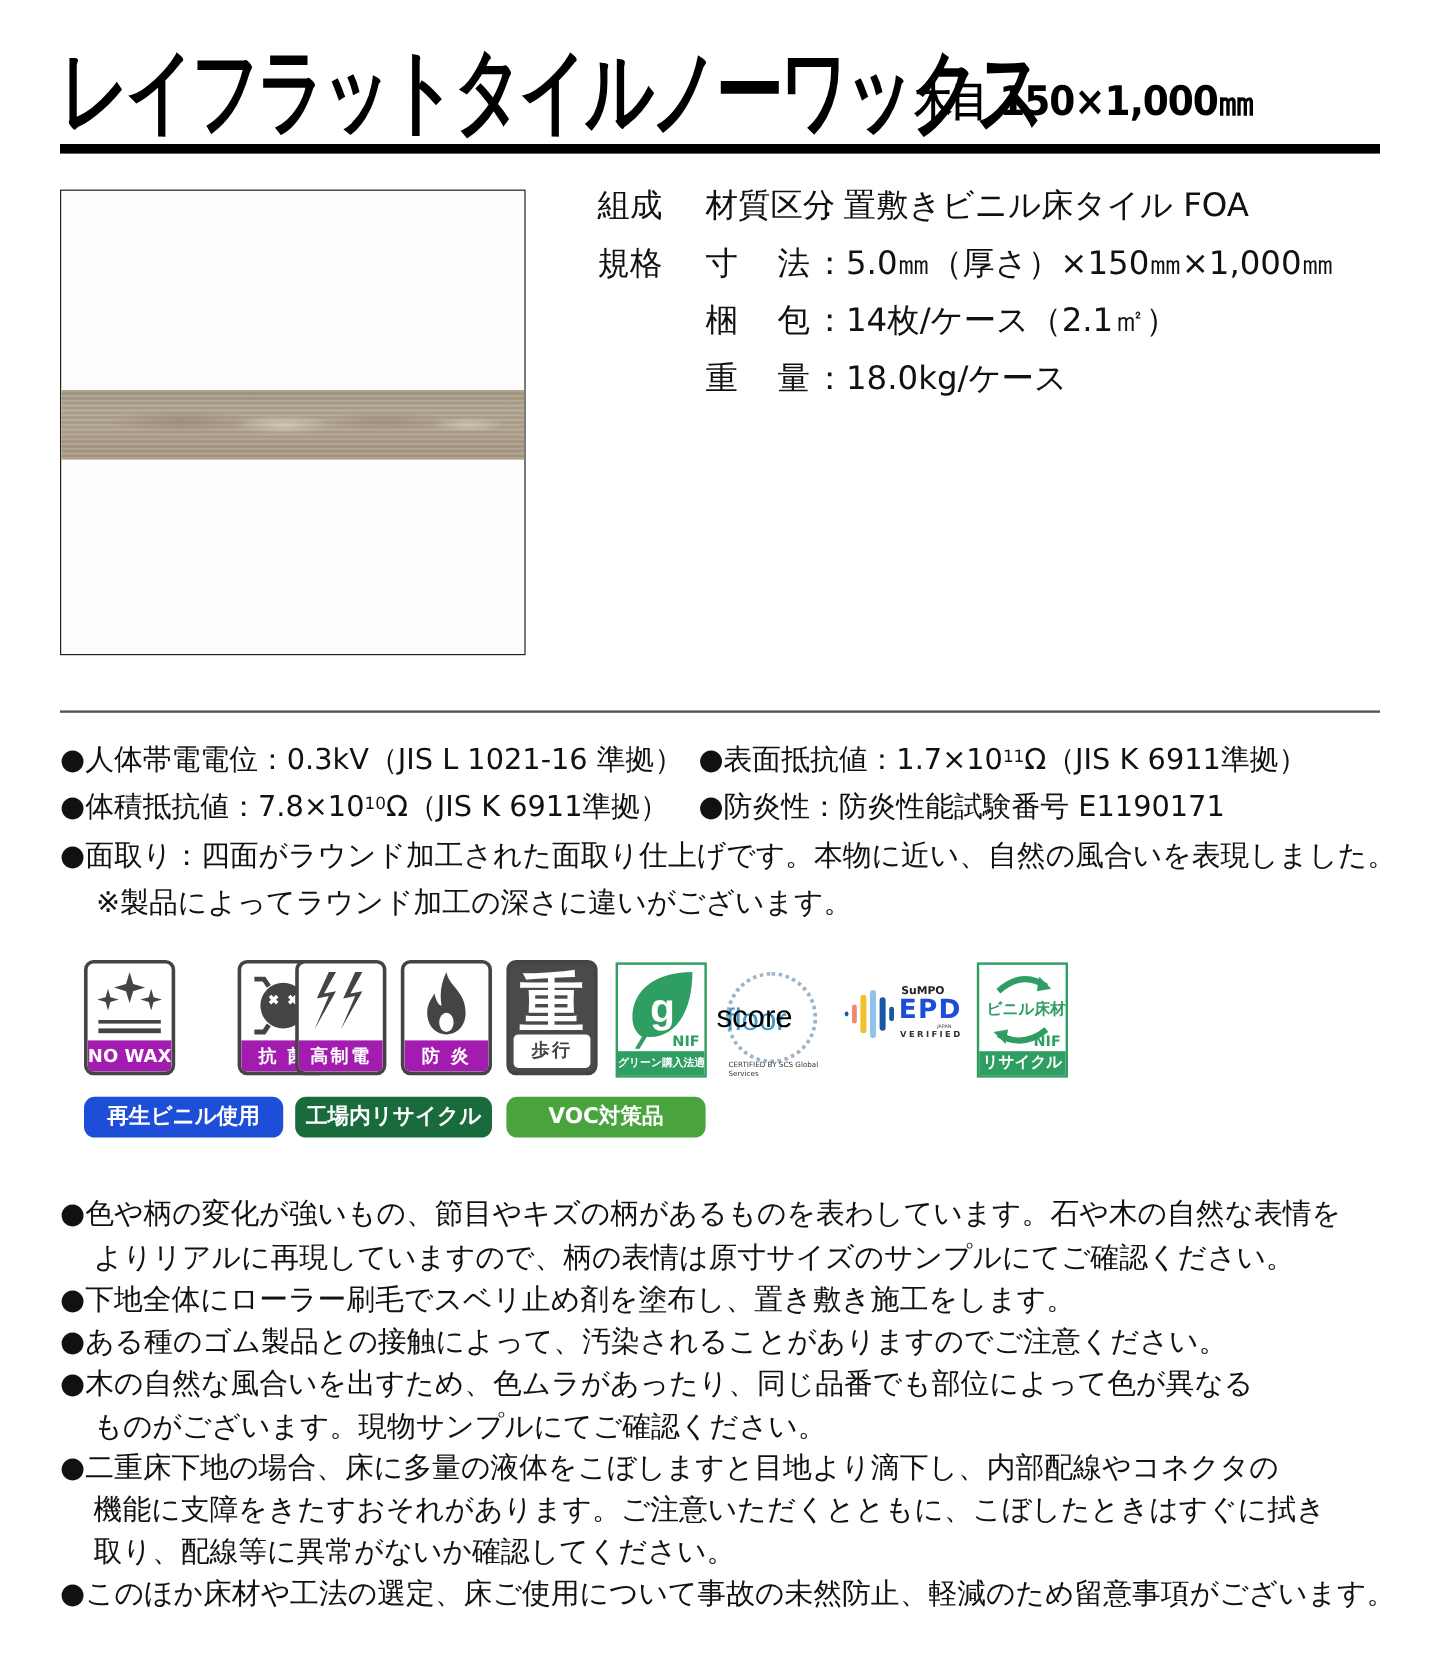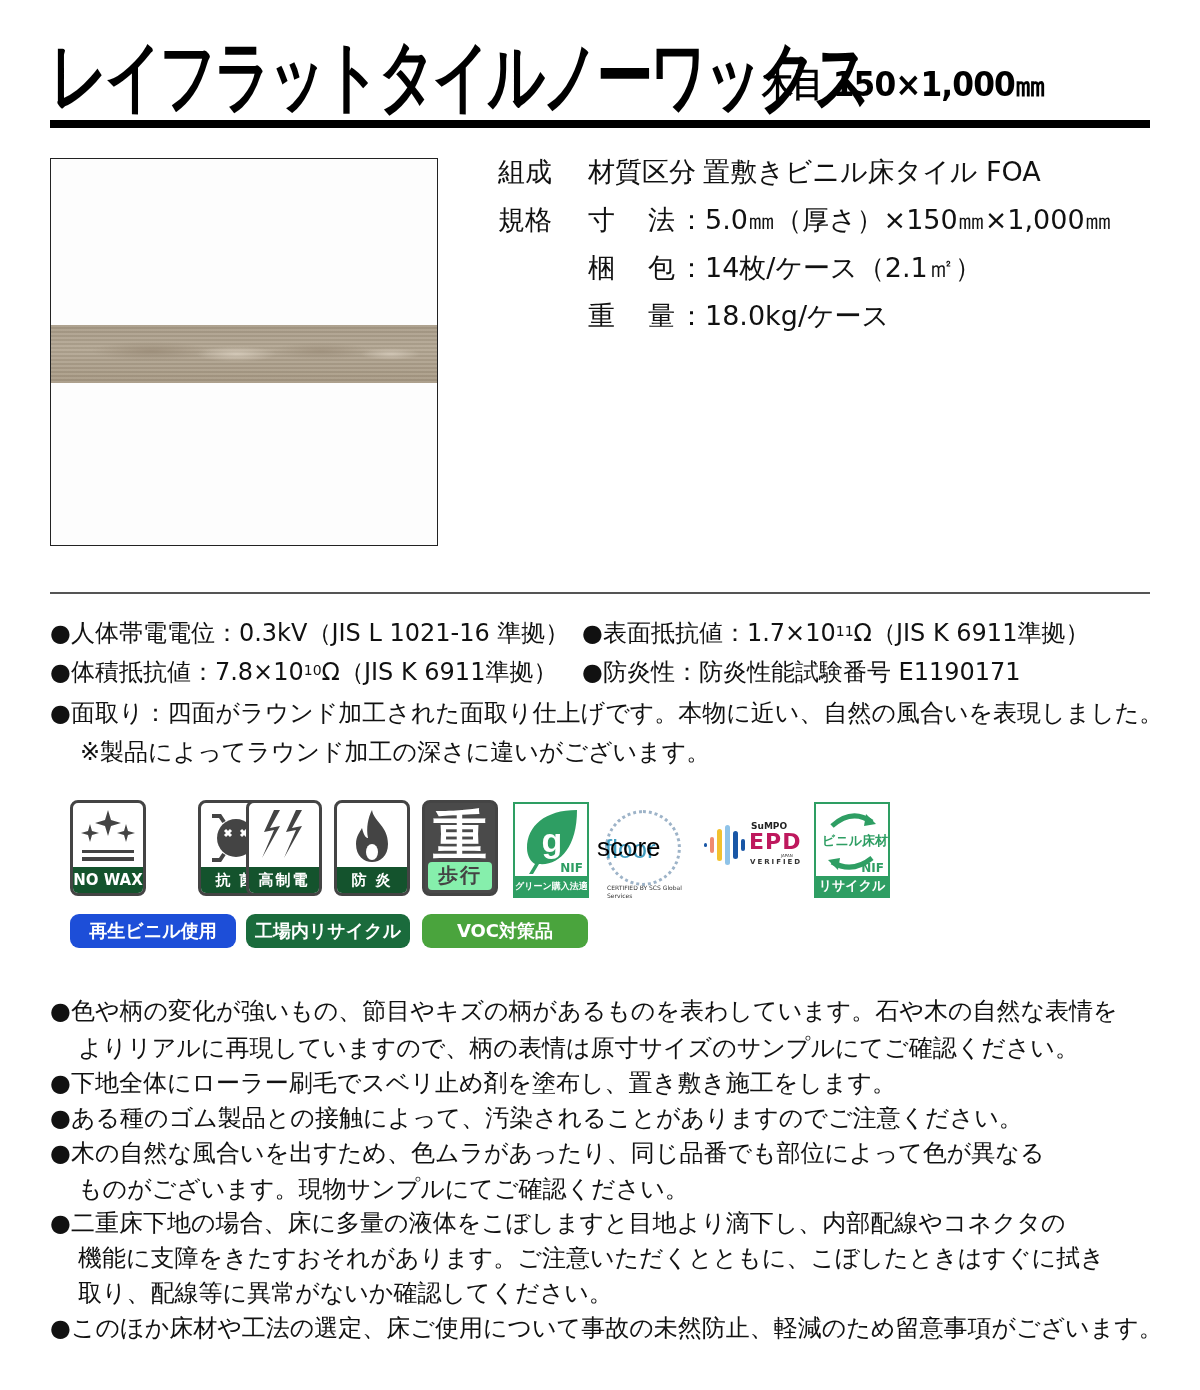--- a/index.html
+++ b/index.html
@@ -25,25 +25,25 @@
   .spec .lab { position: absolute; left: 0; }
   .spec .key { position: absolute; left: 90px; }
   .spec .key2 { position: absolute; left: 150px; }
   .spec .val { position: absolute; left: 180px; }
   sup { font-size: 14px; vertical-align: top; position: relative; top: -2px; }
 
   .hr { position: absolute; left: 50px; top: 592px; width: 1100px; height: 2px; background: #555; }
 
   .prop { position: absolute; font-size: 24px; white-space: nowrap; color: #111; line-height: 30px; }
   .ic { position: absolute; width: 76px; height: 96px; border: 3px solid #444; border-radius: 8px; background: #fff; overflow: hidden; }
-  .ic .cap { position: absolute; left: 0; bottom: 0; width: 100%; height: 26px; background: #14532d; color: #fff; font-size: 15px; font-weight: bold; text-align: center; line-height: 26px; letter-spacing: 2px; }
+  .ic .cap { position: absolute; left: 0; bottom: 0; width: 100%; height: 26px; background: #a21caf; color: #fff; font-size: 15px; font-weight: bold; text-align: center; line-height: 26px; letter-spacing: 2px; }
   .ic .sym { position: absolute; left: 0; top: 0; width: 100%; height: 66px; display: flex; align-items: center; justify-content: center; color: #444; }
   .ic.dark { background: #4a4a4a; }
   .ic.dark .sym { color: #fff; font-size: 54px; font-weight: bold; }
-  .ic.dark .cap { background: #86efac; color: #444; bottom: 3px; left: 3px; width: 64px; height: 28px; border-radius: 4px; font-size: 20px; }
+  .ic.dark .cap { background: #ffffff; color: #444; bottom: 3px; left: 3px; width: 64px; height: 28px; border-radius: 4px; font-size: 15px; }
 
   .green-mark { position: absolute; width: 76px; height: 96px; border: 2px solid #2e9e63; background: #fff; }
   .green-mark .gcap { position: absolute; left: 0; bottom: 0; width: 100%; height: 20px; background: #2e9e63; color: #fff; font-size: 11px; text-align: center; line-height: 20px; font-weight: bold; white-space: nowrap; overflow: hidden; }
   .green-mark .nif { position: absolute; right: 4px; bottom: 21px; font-size: 12px; color: #2e9e63; font-weight: bold; }
 
   .badge { position: absolute; top: 914px; height: 34px; border-radius: 9px; color: #fff; font-size: 18px; font-weight: bold; text-align: center; line-height: 34px; white-space: nowrap; }
 
   .note { position: absolute; left: 50px; font-size: 24px; white-space: nowrap; color: #111; line-height: 30px; }
   .note.indent { left: 78px; }
 </style>
@@ -160,21 +160,21 @@
 <div style="position:absolute; left:703px; top:815px; width:110px; height:60px;">
   <svg width="44" height="44" viewBox="0 0 44 44" style="position:absolute; left:0; top:8px;">
     <rect x="1" y="20" width="3" height="4" rx="1.5" fill="#1a57a6"></rect>
     <rect x="7" y="14" width="4" height="16" rx="2" fill="#ef8a6f"></rect>
     <rect x="14" y="6" width="5" height="32" rx="2.5" fill="#f2c12e"></rect>
     <rect x="22" y="2" width="5" height="40" rx="2.5" fill="#8fc3e8"></rect>
     <rect x="30" y="8" width="5" height="28" rx="2.5" fill="#1a57a6"></rect>
     <rect x="38" y="16" width="4" height="12" rx="2" fill="#1a57a6"></rect>
   </svg>
   <div style="position:absolute; left:48px; top:6px; font-size:9px; font-weight:bold; color:#222;">SuMPO</div>
-  <div style="position:absolute; left:46px; top:16px; font-size:22px; font-weight:bold; color:#be185d; line-height:22px; letter-spacing:1px;">EPD</div>
+  <div style="position:absolute; left:46px; top:16px; font-size:22px; font-weight:bold; color:#1d4ed8; line-height:22px; letter-spacing:1px;">EPD</div>
   <div style="position:absolute; left:78px; top:38px; font-size:4px; color:#333;">JAPAN</div>
   <div style="position:absolute; left:47px; top:43px; font-size:7px; color:#333; letter-spacing:2px; font-weight:bold;">VERIFIED</div>
 </div>
 
 <div class="green-mark" style="left:814px; top:802px;">
   <svg width="72" height="72" viewBox="0 0 72 72" style="position:absolute; left:0; top:0;">
     <path d="M16 22 Q36 4 56 18" stroke="#2e9e63" stroke-width="5" fill="none"></path>
     <path d="M50 10 L60 20 L48 22 Z" fill="#2e9e63"></path>
     <path d="M56 54 Q36 70 16 58" stroke="#2e9e63" stroke-width="5" fill="none"></path>
     <path d="M22 66 L12 56 L24 54 Z" fill="#2e9e63"></path>

